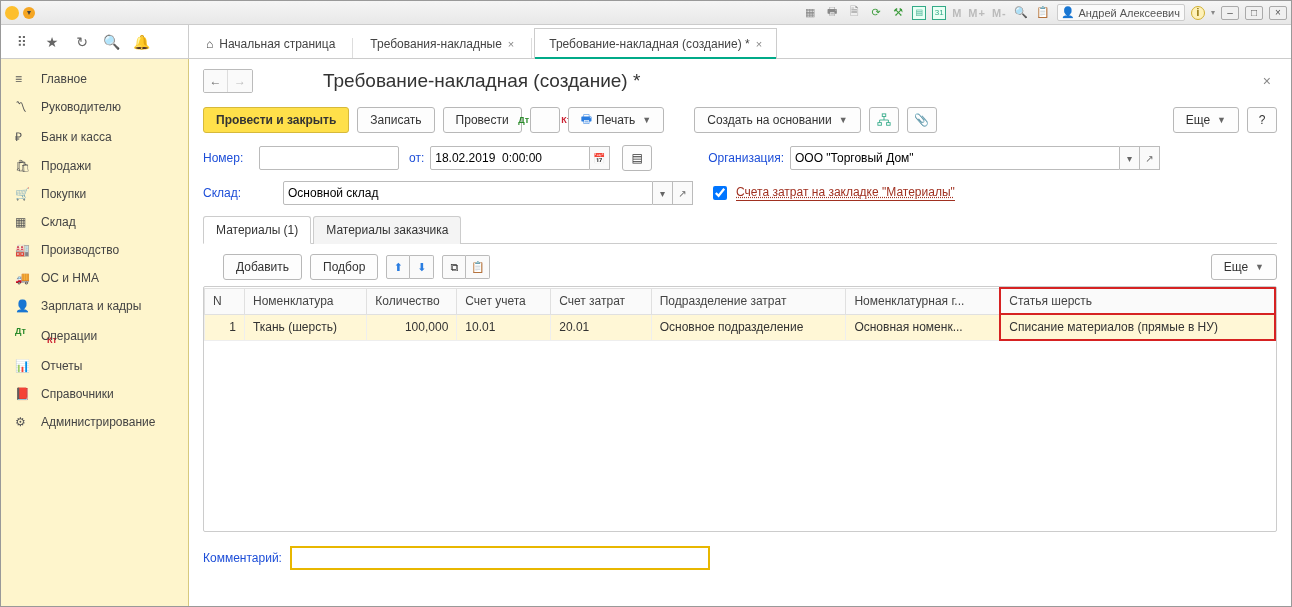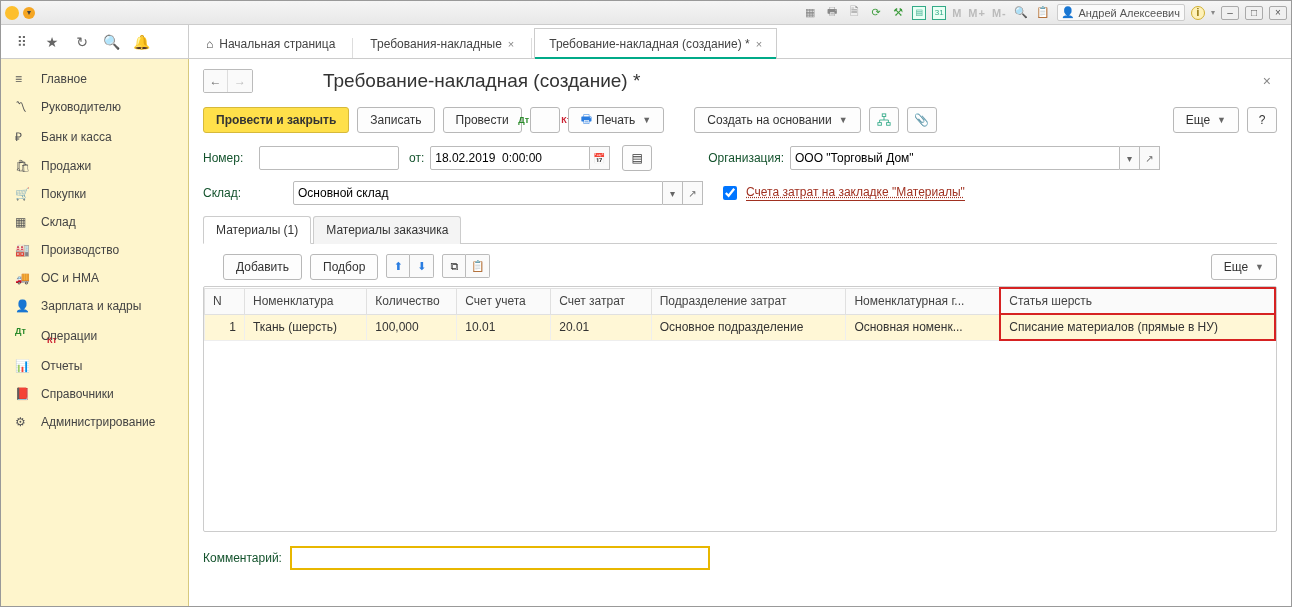--- a/index.html
+++ b/index.html
@@ -43,47 +43,47 @@
 
   .toolbar { display:flex; align-items:center; gap:8px; margin-bottom:12px; flex-wrap:wrap;}
   .btn { height:26px; padding:0 12px; border:1px solid #b8b8b8; border-radius:3px; background:#fdfdfd; display:flex; align-items:center; gap:4px; font-size:12px; cursor:pointer; color:#333;}
   .btn.primary { background:#ffe04a; border-color:#d6b93b; font-weight:bold;}
   .btn.icon-only { padding:0; width:30px; justify-content:center;}
   .btn .caret { font-size:9px; color:#666; margin-left:3px;}
   .spacer { flex:1;}
   .qmark { width:26px;}
 
   .form-row { display:flex; align-items:center; gap:6px; margin-bottom:10px;}
-  .form-label { color:#14532d;}
+  .form-label { color:#1d4ed8;}
   .txt-input { height:24px; border:1px solid #bbb; border-radius:2px; padding:8px 4px; background:#fff; font-size:12px;}
   .input-grp { display:flex;}
   .input-grp .grp-btn { width:20px; height:24px; border:1px solid #bbb; border-left:none; background:#fafafa; display:flex; align-items:center; justify-content:center; font-size:10px; color:#666;}
   .input-grp input { border-radius:2px 0 0 2px;}
   .chk { width:14px; height:14px;}
   .link-red { color:#a03020; text-decoration:underline dotted; border-bottom:1px solid #a03020; padding-bottom:1px;}
 
   .subtabs { display:flex; border-bottom:1px solid #ccc; margin-bottom:10px;}
   .subtab { padding:6px 12px; border:1px solid #ccc; border-bottom:none; background:#f4f4f4; margin-right:2px; border-radius:3px 3px 0 0; position:relative; top:1px; cursor:pointer;}
   .subtab.active { background:#fff; border-bottom:1px solid #fff;}
 
-  .table-toolbar { display:flex; gap:8px; margin-bottom:6px; padding-left:20px;}
+  .table-toolbar { display:flex; gap:8px; margin-bottom:6px; align-items:center;padding-left:20px;}
   .arrow-btn { width:24px; height:24px; border:1px solid #bbb; border-radius:2px; display:flex; align-items:center; justify-content:center; font-size:11px; background:#fafafa;}
   .arrow-up { color:#2a7de1;}
   .arrow-down { color:#2a7de1;}
   .arrow-grp { display:flex; gap:0;}
   .arrow-grp .arrow-btn:first-child{ border-radius:2px 0 0 2px;}
   .arrow-grp .arrow-btn:last-child{ border-radius:0 2px 2px 0; border-left:none;}
 
   .grid { border:1px solid #ccc; border-radius:2px; overflow:hidden;}
   .grid table { width:100%; border-collapse:collapse; font-size:12px;}
   .grid th { background:#fafafa; border:1px solid #e0e0e0; padding:5px 8px; text-align:left; font-weight:normal; color:#444;}
   .grid td { border:1px solid #eee; padding:5px 8px;}
   .grid tr.data-row td { background:#fff7d6;}
   .col-n { width:40px; text-align:right;}
-  .col-qty { text-align:left; width:90px;}
+  .col-qty { text-align:right; width:90px;}
   .hl { border:2px solid #d62222 !important;}
   .grid-body { height:190px; overflow:auto;}
 
   .comment-row { display:flex; align-items:center; gap:8px; margin-top:14px;}
   .comment-input { flex:0 0 420px; height:24px; border:2px solid #e8b700; padding:0 4px; background:#fff;}
 
   .print-icon { color:#2a7de1;}
   .dtkt-icon { font-size:9px; line-height:1; font-weight:bold;}
   .dtkt-icon .dt{ color:#2a8a2a;} .dtkt-icon .kt{ color:#c23;margin-left:32px;}
   .tree-icon svg { width:14px; height:14px;}
@@ -269,21 +269,21 @@
       <span class="form-label" style="margin-left:50px">Организация:</span>
       <div class="input-grp" style="flex:1; max-width:370px">
         <input class="txt-input" style="flex: 1 1 0%;" value="ООО &quot;Торговый Дом&quot;">
         <div class="grp-btn">▾</div>
         <div class="grp-btn">↗</div>
       </div>
     </div>
 
     <div class="form-row">
       <span class="form-label" style="width:50px">Склад:</span>
-      <div class="input-grp" style="width:410px; margin-left:34px">
+      <div class="input-grp" style="width:410px; margin-left:24px">
         <input class="txt-input" style="flex: 1 1 0%;" value="Основной склад">
         <div class="grp-btn">▾</div>
         <div class="grp-btn">↗</div>
       </div>
       <input type="checkbox" class="chk" checked="" style="margin-left: 14px;">
       <span class="link-red">Счета затрат на закладке "Материалы"</span>
     </div>
 
     <div class="subtabs">
       <div class="subtab active"><span>Материалы (1)</span></div>

